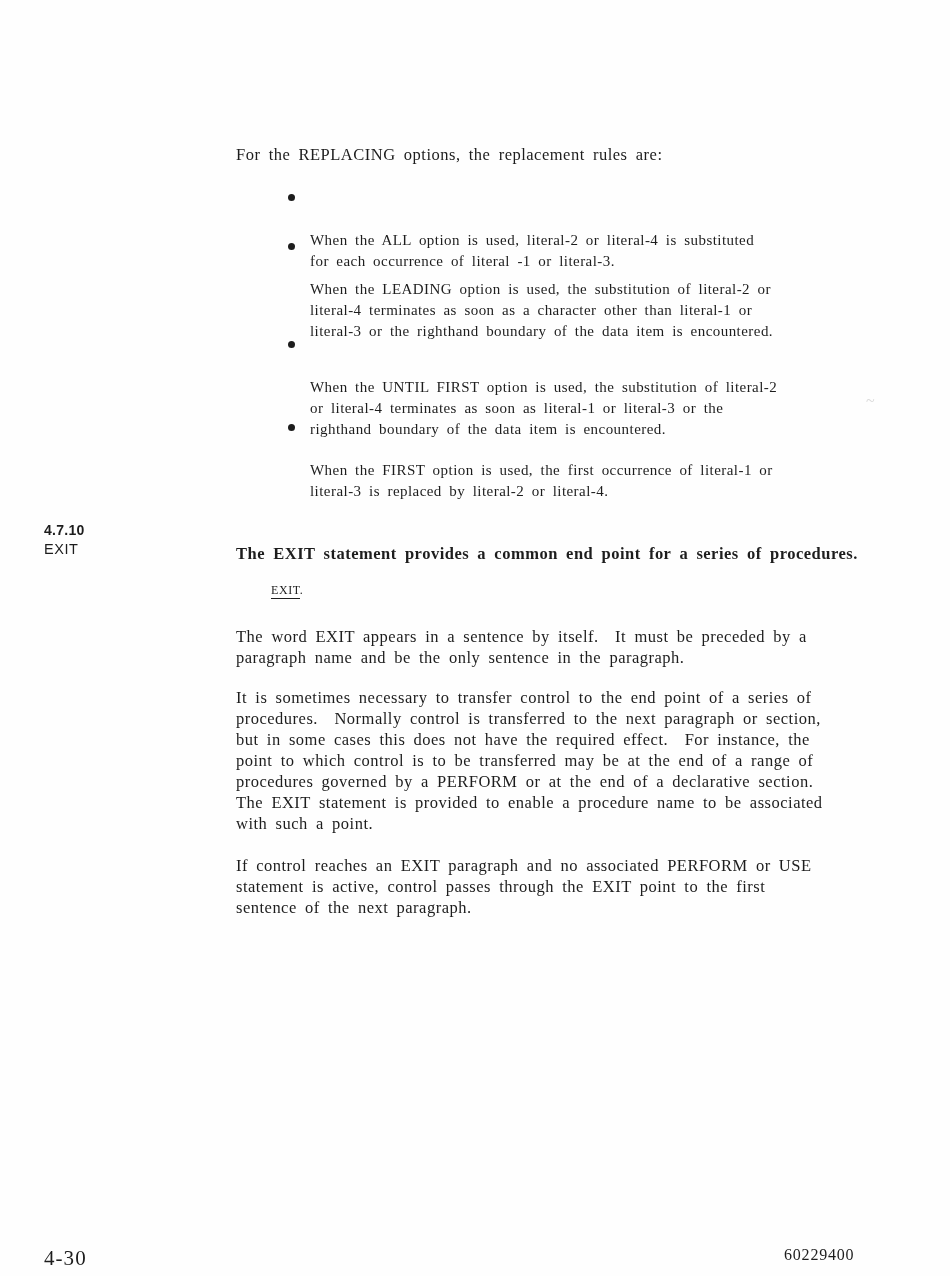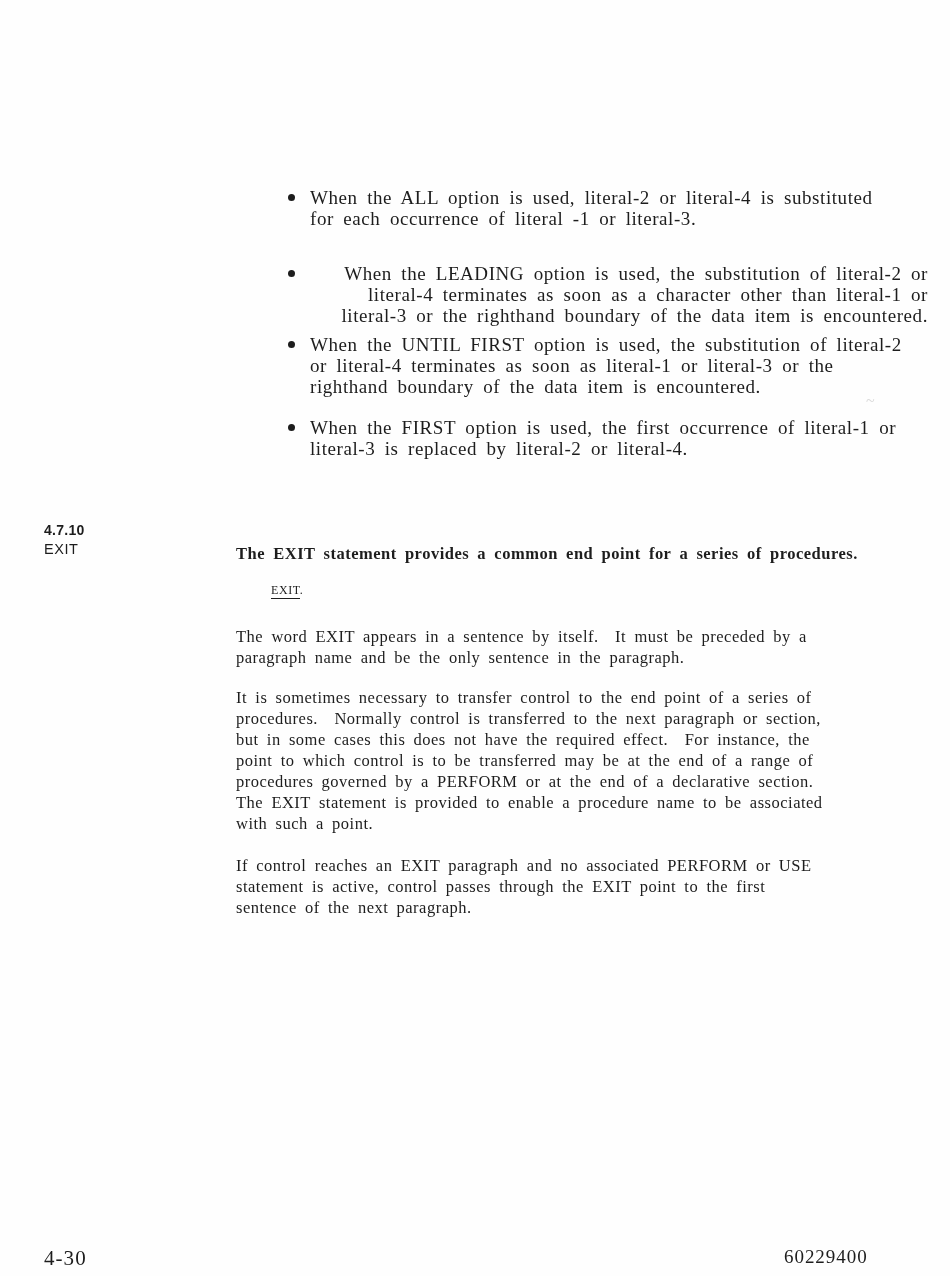--- a/index.html
+++ b/index.html
@@ -20,39 +20,40 @@
     position: absolute;
     font-size: 16.5px;
     line-height: 21px;
     letter-spacing: 0.03em;
     word-spacing: 0.22em;
     white-space: pre-wrap;
   }
   .intro       { left: 236px; top: 144px; width: 700px; }
   .bullet-item { position: absolute; left: 288px; width: 640px; }
   .bullet-1 { top: 187px; }
-  .bullet-2 { top: 263px; text-align: right; }
+  .bullet-2 { top: 236px; }
   .bullet-3 { top: 334px; }
   .bullet-4 { top: 417px; }
   .bullet-dot {
     position: absolute;
     left: 0;
     top: 7px;
     width: 7px;
     height: 7px;
     border-radius: 50%;
     background: #1d1d1d;
   }
   .bullet-lines {
     margin-left: 22px;
-    font-size: 19px;
+    font-size: 15px;
     line-height: 21px;
     letter-spacing: 0.03em;
     word-spacing: 0.22em;
     white-space: pre-wrap;
+    margin-top: 43px;
   }
   .section-number {
     position: absolute;
     left: 44px;
     top: 522px;
     font-family: "Liberation Sans", sans-serif;
     font-size: 14px;
     font-weight: 700;
     letter-spacing: 0.02em;
   }
@@ -84,37 +85,38 @@
     position: absolute;
     left: 44px;
     top: 1246px;
     font-size: 21px;
     letter-spacing: 0.05em;
   }
   .footer-docnum {
     position: absolute;
     left: 784px;
     top: 1246px;
-    font-size: 19px;
+    font-size: 16px;
     letter-spacing: 0.05em;
   }
   .scan-artifact {
     position: absolute;
     left: 866px;
     top: 392px;
     font-size: 16px;
     color: #bdbdbd;
     opacity: 0.55;
   }
 </style>
 </head>
 <body>
 
 <div class="page">
 
+  <div class="body-text intro">For the REPLACING options, the replacement rules are:</div>
 
   <div class="bullet-item bullet-1">
     <span class="bullet-dot"></span>
     <div class="bullet-lines">When the ALL option is used, literal-2 or literal-4 is substituted
 for each occurrence of literal -1 or literal-3.</div>
   </div>
 
   <div class="bullet-item bullet-2">
     <span class="bullet-dot"></span>
     <div class="bullet-lines">When the LEADING option is used, the substitution of literal-2 or

